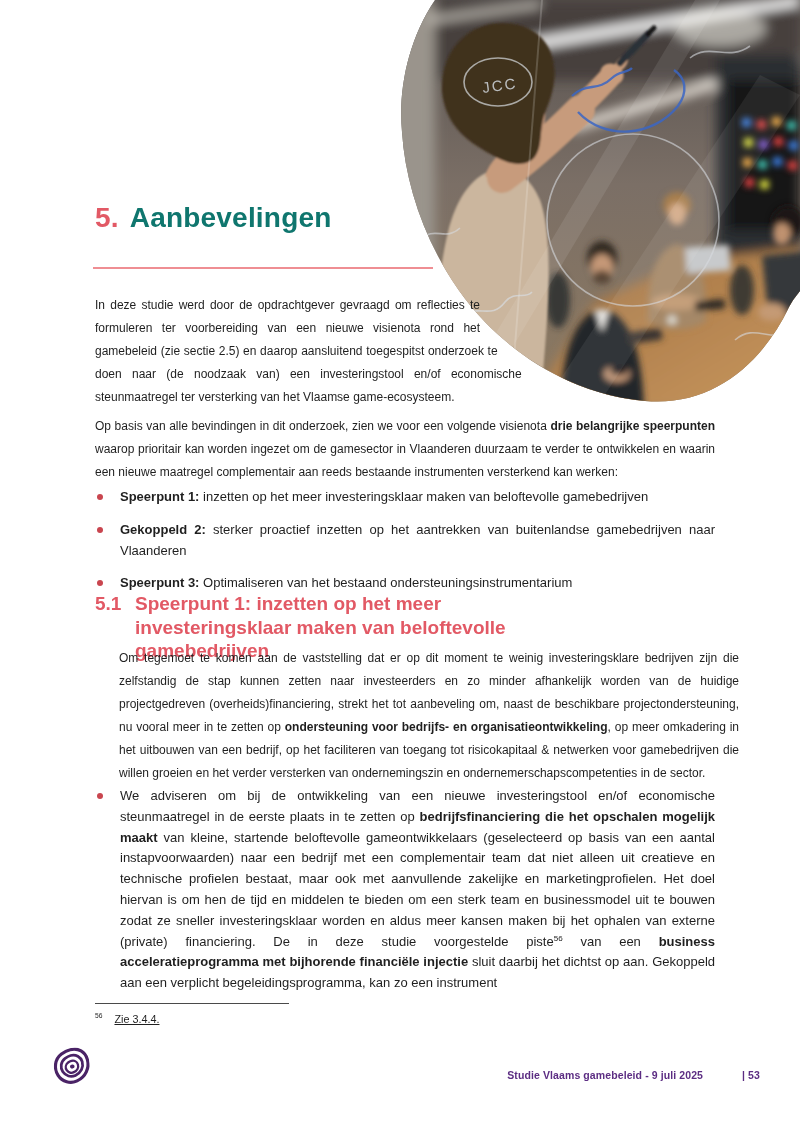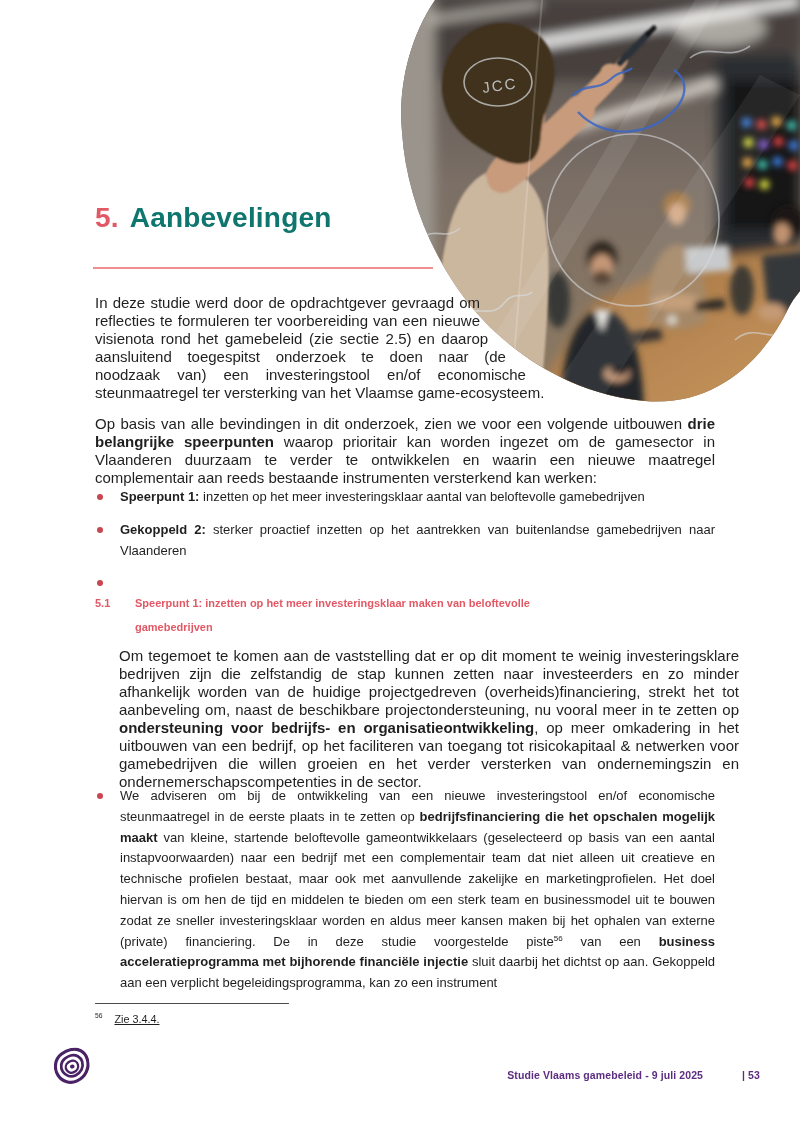--- a/index.html
+++ b/index.html
@@ -8,33 +8,33 @@
     font-family:"Liberation Sans",sans-serif;color:#1F1F1F;
   }
   
   .hero{position:absolute;top:0;right:0;width:410px;height:410px;}
   
   .chapter-heading{position:absolute;left:95px;top:202px;font-size:28px;font-weight:700;letter-spacing:.2px;}
   .chapter-heading .num{color:#E25965;margin-right:11px;}
   .chapter-heading .ttl{color:#0f766e;}
   .heading-underline{position:absolute;left:93px;top:267px;width:340px;height:2px;background:#EF8E93;}
   
-  .para{position:absolute;left:95px;width:620px;font-size:15px;line-height:18px;text-align:justify;}
+  .para{position:absolute;left:95px;width:620px;font-size:12px;line-height:23px;text-align:justify;}
   .para p{margin:0;}
   .intro{top:294px;}
   .wrapshape{
     float:right;width:235px;height:122px;
     shape-outside:polygon(0% 0%, 8% 25%, 21% 49%, 40% 74%, 62% 95%, 80% 100%, 100% 100%, 100% 0%);
     shape-margin:12px;
   }
   .p2{top:415px;}
   .bullets{position:absolute;left:95px;top:487px;width:620px;font-size:13px;line-height:20.8px;}
   .bullet{position:relative;padding-left:25px;margin-bottom:12px;text-align:justify;}
   .dot{position:absolute;left:2px;top:7px;width:6px;height:6px;border-radius:50%;background:#C9454F;}
-  .sec{position:absolute;left:95px;top:592px;width:560px;color:#E25965;font-weight:700;font-size:11px;line-height:23.5px;}
+  .sec{position:absolute;left:95px;top:592px;width:560px;color:#E25965;font-weight:700;font-size:19px;line-height:23.5px;}
   .sec .num{position:absolute;left:0;top:0;}
   .sec .ttl{display:block;margin-left:40px;max-width:462px;}
   .p3{top:647px;margin-left:24px;}
   .bullet-we{position:absolute;left:95px;top:786px;width:620px;font-size:13px;line-height:20.8px;}
   sup{font-size:62%;vertical-align:super;line-height:0;}
   b,.b{font-weight:700;}
   
   .footnote-rule{position:absolute;left:95px;top:1003px;width:194px;height:1px;background:#4a4a4a;}
   .footnote{position:absolute;left:95px;top:1013px;font-size:10.8px;color:#1F1F1F;}
   .footnote .txt{margin-left:12px;text-decoration:underline;}
@@ -161,34 +161,35 @@
     <span class="num">5.</span><span class="ttl">Aanbevelingen</span>
   </h1>
   <div class="heading-underline"></div>
 
   <div class="para intro">
     <div class="wrapshape"></div>
     <p><span>In deze studie werd door de opdrachtgever gevraagd om reflecties te formuleren ter voorbereiding van een nieuwe visienota rond het gamebeleid (zie sectie 2.5) en daarop aansluitend toegespitst onderzoek te doen naar (de noodzaak van) een investeringstool en/of economische steunmaatregel ter versterking van het Vlaamse game-ecosysteem.</span></p>
   </div>
 
   <div class="para p2">
-    <p><span>Op basis van alle bevindingen in dit onderzoek, zien we voor een volgende uitbouwen </span><span class="b">drie belangrijke speerpunten</span><span> waarop prioritair kan worden ingezet om de gamesector in Vlaanderen duurzaam te verder te ontwikkelen en waarin een nieuwe maatregel complementair aan reeds bestaande instrumenten versterkend kan werken:</span></p>
+    <p><span>Op basis van alle bevindingen in dit onderzoek, zien we voor een volgende visienota </span><span class="b">drie belangrijke speerpunten</span><span> waarop prioritair kan worden ingezet om de gamesector in Vlaanderen duurzaam te verder te ontwikkelen en waarin een nieuwe maatregel complementair aan reeds bestaande instrumenten versterkend kan werken:</span></p>
   </div>
 
   <div class="bullets">
     <div class="bullet">
       <span class="dot"></span>
-      <span><span class="b">Speerpunt 1:</span><span> inzetten op het meer investeringsklaar aantal van beloftevolle gamebedrijven</span></span>
+      <span><span class="b">Speerpunt 1:</span><span> inzetten op het meer investeringsklaar maken van beloftevolle gamebedrijven</span></span>
     </div>
     <div class="bullet">
       <span class="dot"></span>
       <span><span class="b">Gekoppeld 2:</span><span> sterker proactief inzetten op het aantrekken van buitenlandse gamebedrijven naar Vlaanderen</span></span>
     </div>
     <div class="bullet">
       <span class="dot"></span>
+      <span><span class="b">Speerpunt 3:</span><span> Optimaliseren van het bestaand ondersteuningsinstrumentarium</span></span>
     </div>
   </div>
 
   <div class="sec">
     <span class="num">5.1</span>
     <span class="ttl">Speerpunt 1: inzetten op het meer investeringsklaar maken van beloftevolle gamebedrijven</span>
   </div>
 
   <div class="para p3">
     <p><span>Om tegemoet te komen aan de vaststelling dat er op dit moment te weinig investeringsklare bedrijven zijn die zelfstandig de stap kunnen zetten naar investeerders en zo minder afhankelijk worden van de huidige projectgedreven (overheids)financiering, strekt het tot aanbeveling om, naast de beschikbare projectondersteuning, nu vooral meer in te zetten op </span><span class="b">ondersteuning voor bedrijfs- en organisatieontwikkeling</span><span>, op meer omkadering in het uitbouwen van een bedrijf, op het faciliteren van toegang tot risicokapitaal &amp; netwerken voor gamebedrijven die willen groeien en het verder versterken van ondernemingszin en ondernemerschapscompetenties in de sector.</span></p>

